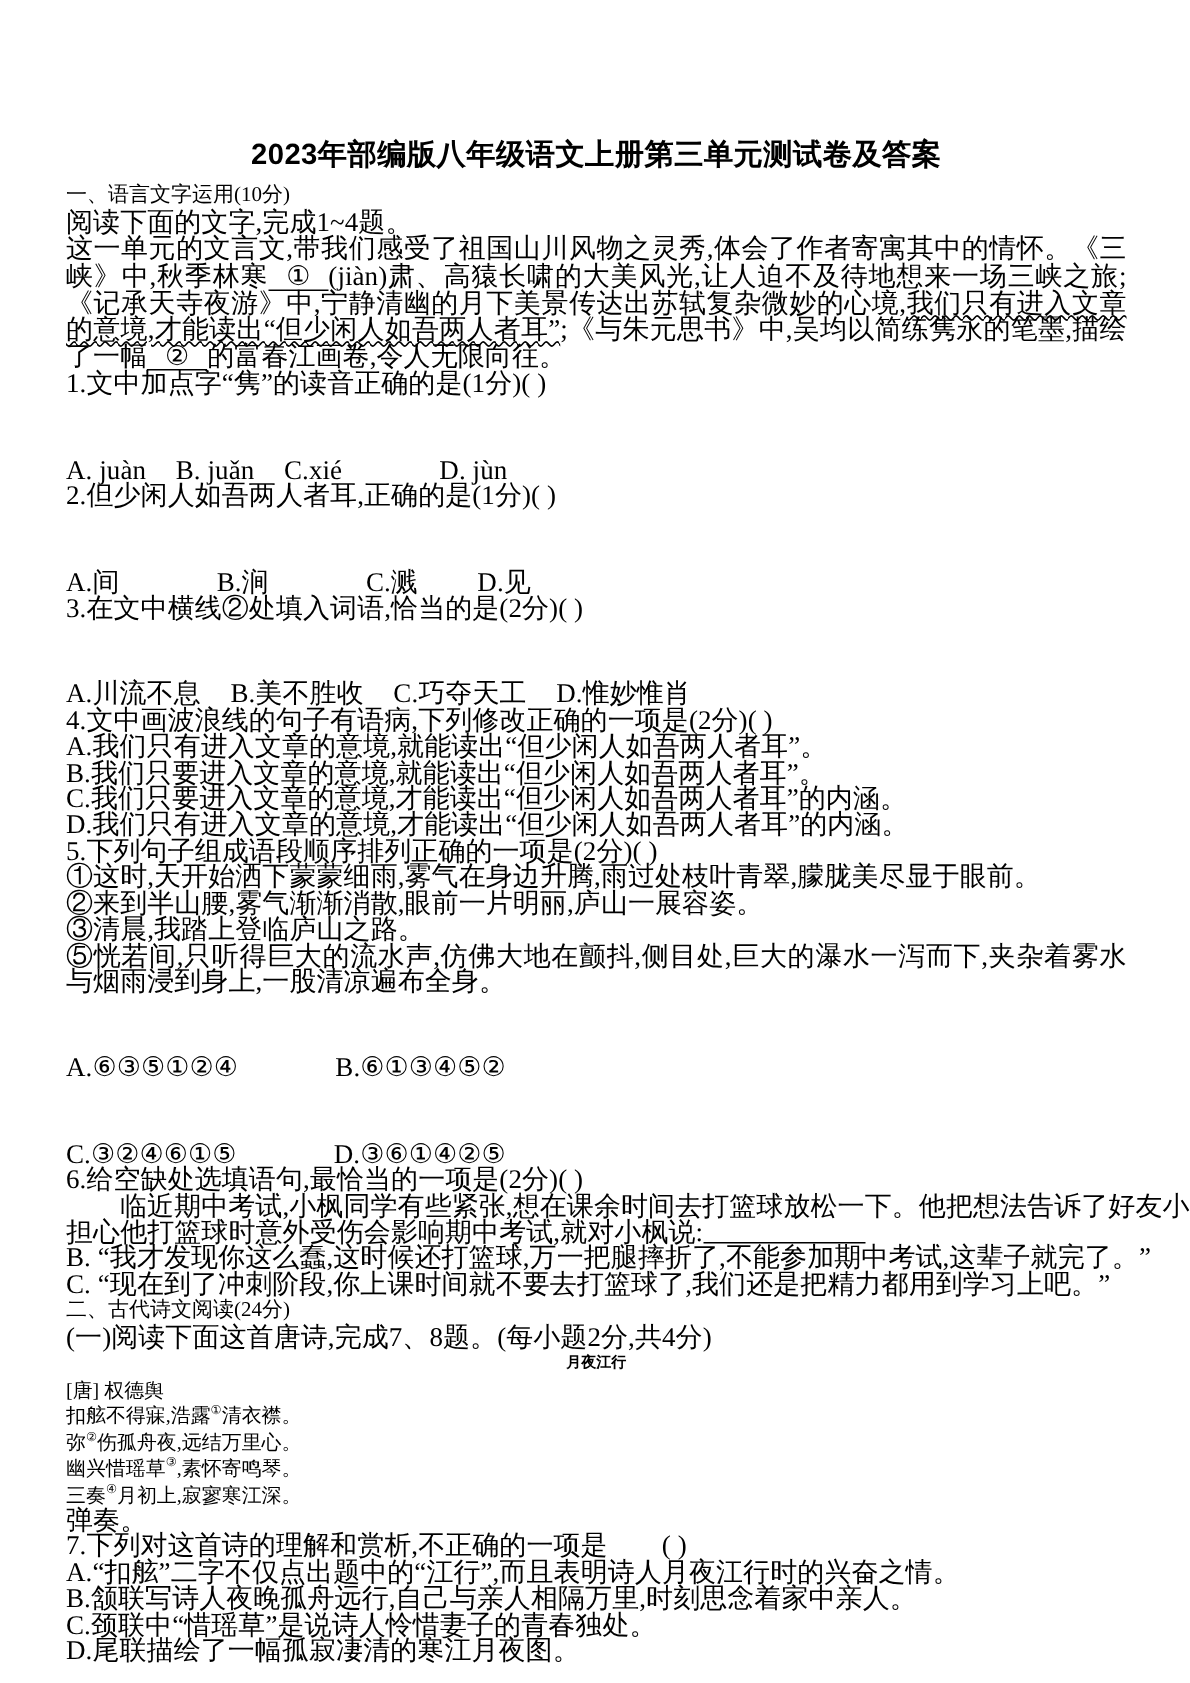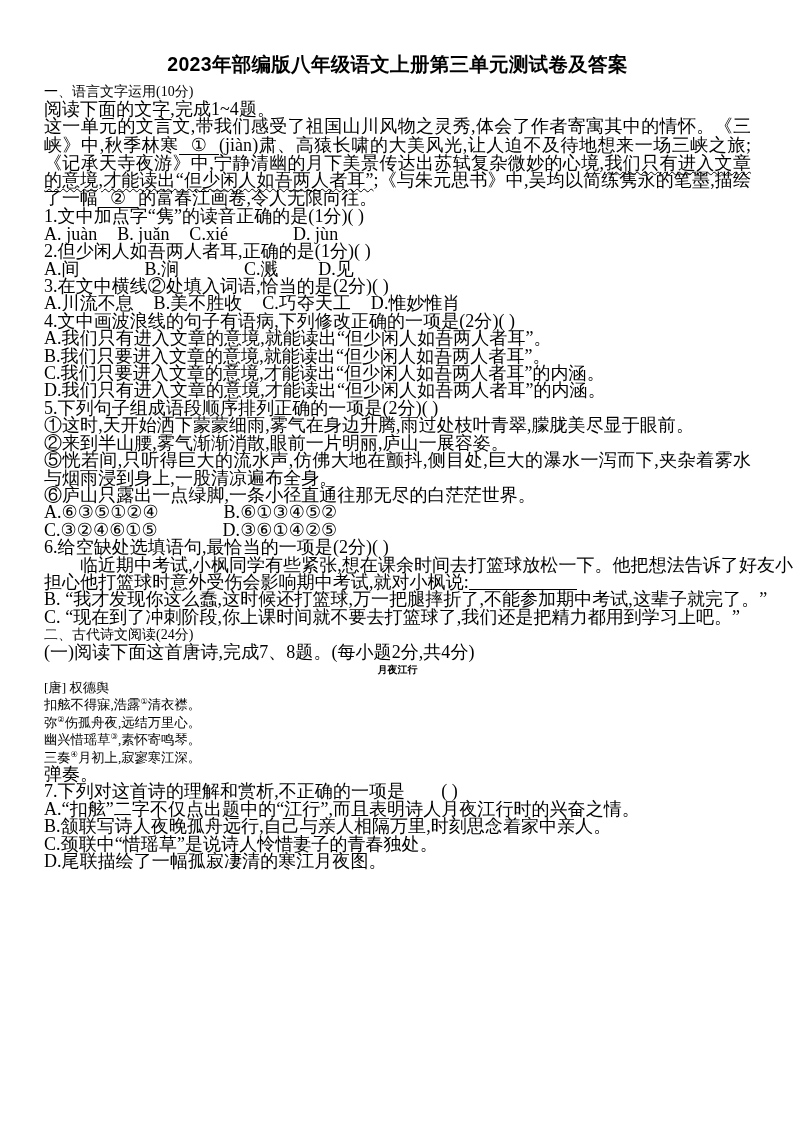--- a/index.html
+++ b/index.html
@@ -12,21 +12,21 @@
     height: 1122px;
     font-family: "Liberation Serif", "DejaVu Serif", serif;
     color: #000000;
     overflow: hidden;
   }
   .page {
     position: relative;
     width: 793px;
     height: 1122px;
     box-sizing: border-box;
-    padding: 52px 42px 40px 44px;
+    padding: 91px 42px 40px 44px;
   }
   .doc-title {
     font-family: "Liberation Sans", "DejaVu Sans", sans-serif;
     font-weight: bold;
     font-size: 19.5px;
     text-align: center;
     letter-spacing: 0.3px;
     margin: 0 0 7px 0;
     line-height: 1.25;
   }
@@ -77,21 +77,21 @@
     text-decoration: underline;
     text-decoration-style: wavy;
     text-decoration-thickness: 1px;
     text-underline-offset: 2px;
   }
   sup { font-size: 0.62em; vertical-align: super; line-height: 0; }
   .notes-label {
     font-family: "Liberation Sans", "DejaVu Sans", sans-serif;
     font-weight: bold;
   }
-  .opts { white-space: nowrap; }
+  .opts { white-space: nowrap; margin-top: 40px; }
   .gap-s { display: inline-block; width: 1.1em; }
   .gap-m { display: inline-block; width: 2.2em; }
   .gap-l { display: inline-block; width: 3.6em; }
 </style>
 </head>
 <body>
 
 <div class="page">
 
   <h1 class="doc-title">2023年部编版八年级语文上册第三单元测试卷及答案</h1>
@@ -112,22 +112,22 @@
 
   <p class="line"><span>4.</span><span>文中画波浪线的句子有语病,下列修改正确的一项是(2分)(      )</span></p>
   <p class="line"><span>A.</span><span>我们只有进入文章的意境,就能读出“但少闲人如吾两人者耳”。</span></p>
   <p class="line"><span>B.</span><span>我们只要进入文章的意境,就能读出“但少闲人如吾两人者耳”。</span></p>
   <p class="line"><span>C.</span><span>我们只要进入文章的意境,才能读出“但少闲人如吾两人者耳”的内涵。</span></p>
   <p class="line"><span>D.</span><span>我们只有进入文章的意境,才能读出“但少闲人如吾两人者耳”的内涵。</span></p>
 
   <p class="line"><span>5.</span><span>下列句子组成语段顺序排列正确的一项是(2分)(      )</span></p>
   <p class="line">①这时,天开始洒下蒙蒙细雨,雾气在身边升腾,雨过处枝叶青翠,朦胧美尽显于眼前。</p>
   <p class="line">②来到半山腰,雾气渐渐消散,眼前一片明丽,庐山一展容姿。</p>
+  <p class="line">③清晨,我踏上登临庐山之路。</p>
   <p class="line wrap">⑤恍若间,只听得巨大的流水声,仿佛大地在颤抖,侧目处,巨大的瀑水一泻而下,夹杂着雾水与烟雨浸到身上,一股清凉遍布全身。</p>
-  <p class="line">⑥庐山只露出一点绿脚,一条小径直通往那无尽的白茫茫世界。</p>
   <p class="line opts"><span>A.</span><span>⑥③⑤①②④</span><span class="gap-l"></span><span>B.</span><span>⑥①③④⑤②</span></p>
   <p class="line opts"><span>C.</span><span>③②④⑥①⑤</span><span class="gap-l"></span><span>D.</span><span>③⑥①④②⑤</span></p>
 
   <p class="line"><span>6.</span><span>给空缺处选填语句,最恰当的一项是(2分)(      )</span></p>
   <p class="line indent2">临近期中考试,小枫同学有些紧张,想在课余时间去打篮球放松一下。他把想法告诉了好友小川,小川</p>
   <p class="line"><span>担心他打篮球时意外受伤会影响期中考试,就对小枫说:</span><span class="blank blank-wide"></span></p>
   <p class="line"><span>B.</span>&nbsp;<span>“我才发现你这么蠢,这时候还打篮球,万一把腿摔折了,不能参加期中考试,这辈子就完了。”</span></p>
   <p class="line"><span>C.</span>&nbsp;<span>“现在到了冲刺阶段,你上课时间就不要去打篮球了,我们还是把精力都用到学习上吧。”</span></p>
 
   <p class="sec-head">二、古代诗文阅读(24分)</p>

